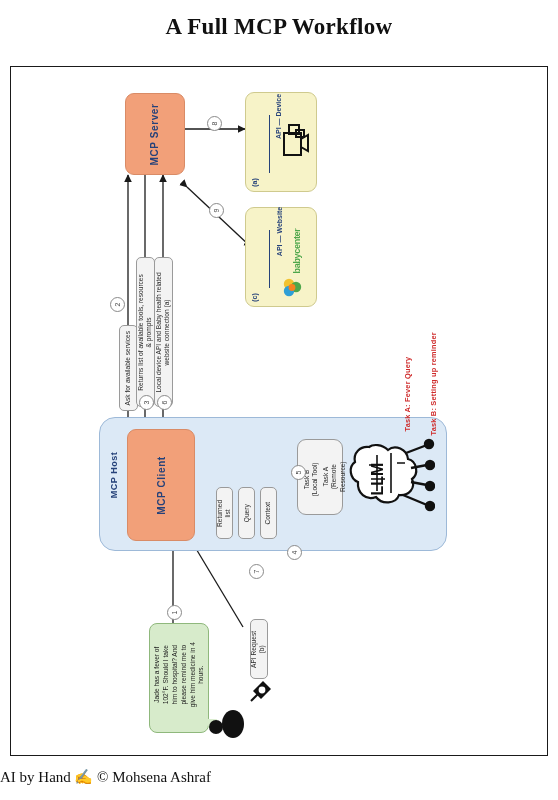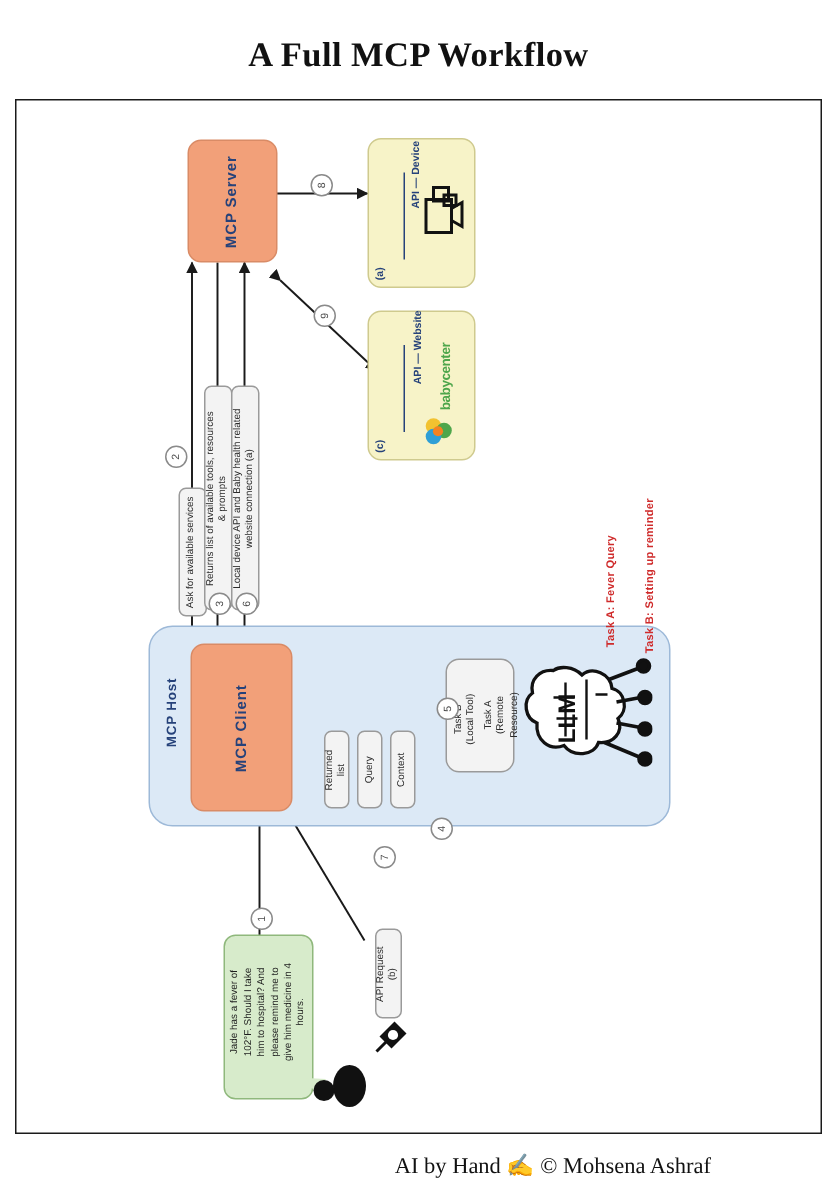--- a/index.html
+++ b/index.html
@@ -3,21 +3,21 @@
 <meta charset="utf-8">
 <style>
   html,body{margin:0;padding:0;background:#ffffff;}
   body{width:558px;height:800px;position:relative;overflow:hidden;
        font-family:"Liberation Sans",sans-serif;}
 
   
   #title{
     position:absolute;left:0;top:14px;width:558px;text-align:center;
     font-family:"Liberation Serif",serif;font-weight:bold;font-size:23px;
-    color:#111;letter-spacing:.3px;margin-top:10px;
+    color:#111;letter-spacing:.3px;
   }
 
   
   #frame{
     position:absolute;left:10px;top:66px;width:538px;height:690px;
     border:1.6px solid #1a1a1a;background:#fff;box-sizing:border-box;
   }
 
   
   .rot{transform:rotate(-90deg);transform-origin:center center;white-space:pre;}
@@ -86,21 +86,21 @@
     position:absolute;width:13px;height:13px;border-radius:50%;
     border:1px solid #8a8a8a;background:#fff;
     display:flex;align-items:center;justify-content:center;
     font-size:7px;color:#4a4a4a;font-family:"Liberation Sans",sans-serif;
   }
   .step span{display:block;transform:rotate(-90deg);}
   svg.ov{position:absolute;left:0;top:0;overflow:visible;}
 
   
   #credit{
-    position:absolute;left:0;top:768px;width:474px;text-align:right;
+    position:absolute;left:0;top:768px;width:474px;text-align:left;
     font-family:"Liberation Serif",serif;font-size:15px;color:#111;
   }
   #credit .pen{color:#E8A317;font-size:15px;}
 </style>
 </head>
 <body>
 
 <div id="title">A Full MCP Workflow</div>
 
 <div id="frame">

